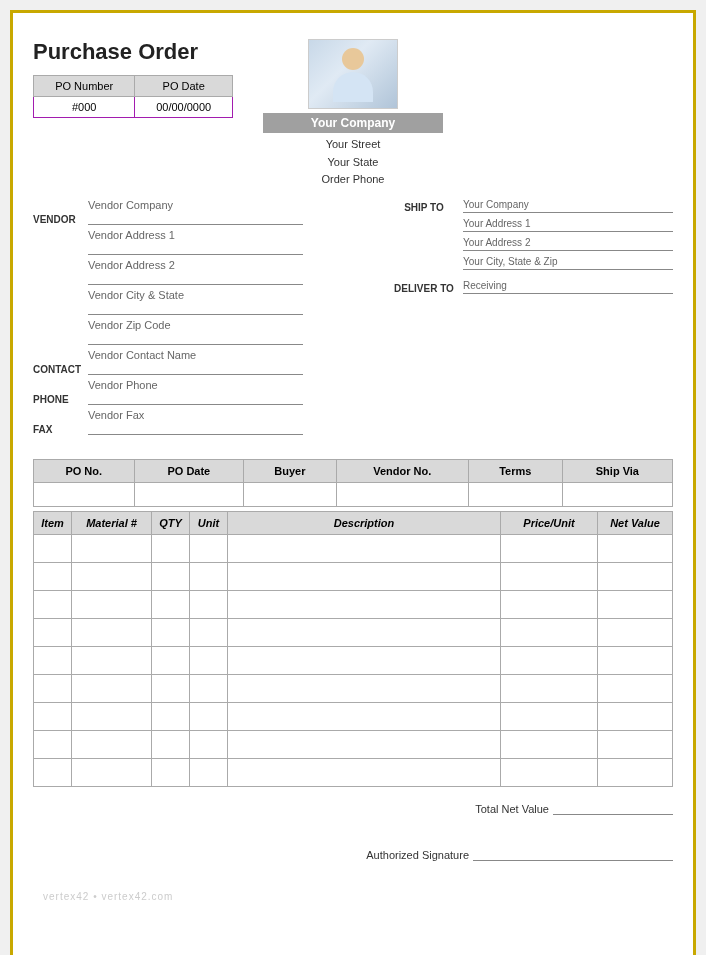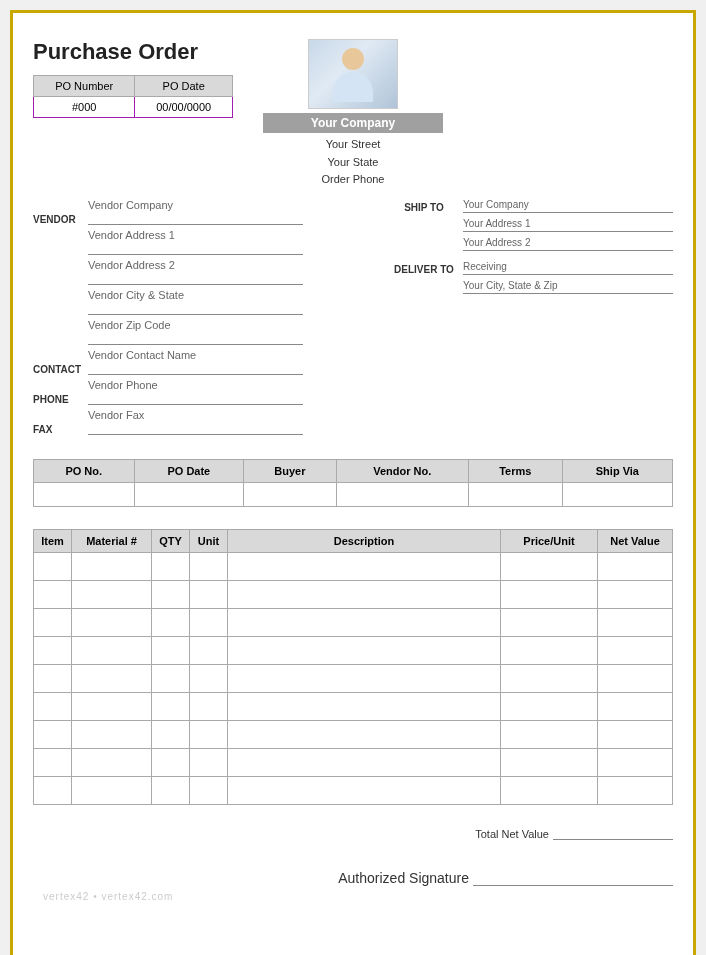--- a/index.html
+++ b/index.html
@@ -173,41 +173,42 @@
       font-weight: bold;
       text-align: center;
     }
     .order-table td {
       border: 1px solid #aaa;
       padding: 5px 6px;
       text-align: center;
       height: 24px;
     }
     .items-section {
-      margin-top: 22px;
+      margin-top: 4px;
+      font-style: italic;
     }
     .items-table {
       border-collapse: collapse;
       width: 100%;
     }
     .items-table th {
       background: #d9d9d9;
       border: 1px solid #aaa;
       padding: 5px 6px;
       font-size: 11px;
       font-weight: bold;
       text-align: center;
     }
     .items-table td {
       border: 1px solid #aaa;
       height: 28px;
       padding: 2px 4px;
     }
     .footer-section {
-      margin-top: 19px;
+      margin-top: 12px;
       text-align: center;
     }
     .total-row {
       display: flex;
       justify-content: flex-end;
       align-items: flex-end;
       margin-bottom: 30px;
     }
     .total-label {
       font-size: 11px;
@@ -219,21 +220,21 @@
       width: 120px;
       height: 16px;
     }
     .signature-row {
       display: flex;
       justify-content: flex-end;
       align-items: flex-end;
       margin-top: 10px;
     }
     .signature-label {
-      font-size: 14px;
+      font-size: 11px;
       color: #333;
       padding-right: 4px;
     }
     .signature-line {
       border-bottom: 1px solid #888;
       width: 200px;
       height: 16px;
     }
     .watermark {
       position: absolute;
@@ -327,27 +328,27 @@
         <div class="ship-field">Your Company</div>
       </div>
       <div class="ship-row">
         <div class="ship-label"></div>
         <div class="ship-field">Your Address 1</div>
       </div>
       <div class="ship-row">
         <div class="ship-label"></div>
         <div class="ship-field">Your Address 2</div>
       </div>
+      <div class="ship-row">
+        <div class="ship-label"></div>
+        <div class="ship-field">Your City, State &amp; Zip</div>
+      </div>
       <div class="ship-row" style="margin-top:10px;">
         <div class="ship-label">DELIVER TO</div>
         <div class="ship-field">Receiving</div>
-      </div>
-      <div class="ship-row">
-        <div class="ship-label"></div>
-        <div class="ship-field">Your City, State &amp; Zip</div>
       </div>
     </div>
   </div>
 
   <div class="order-table-section">
     <table class="order-table">
       <thead>
         <tr>
           <th>PO No.</th>
           <th>PO Date</th>

